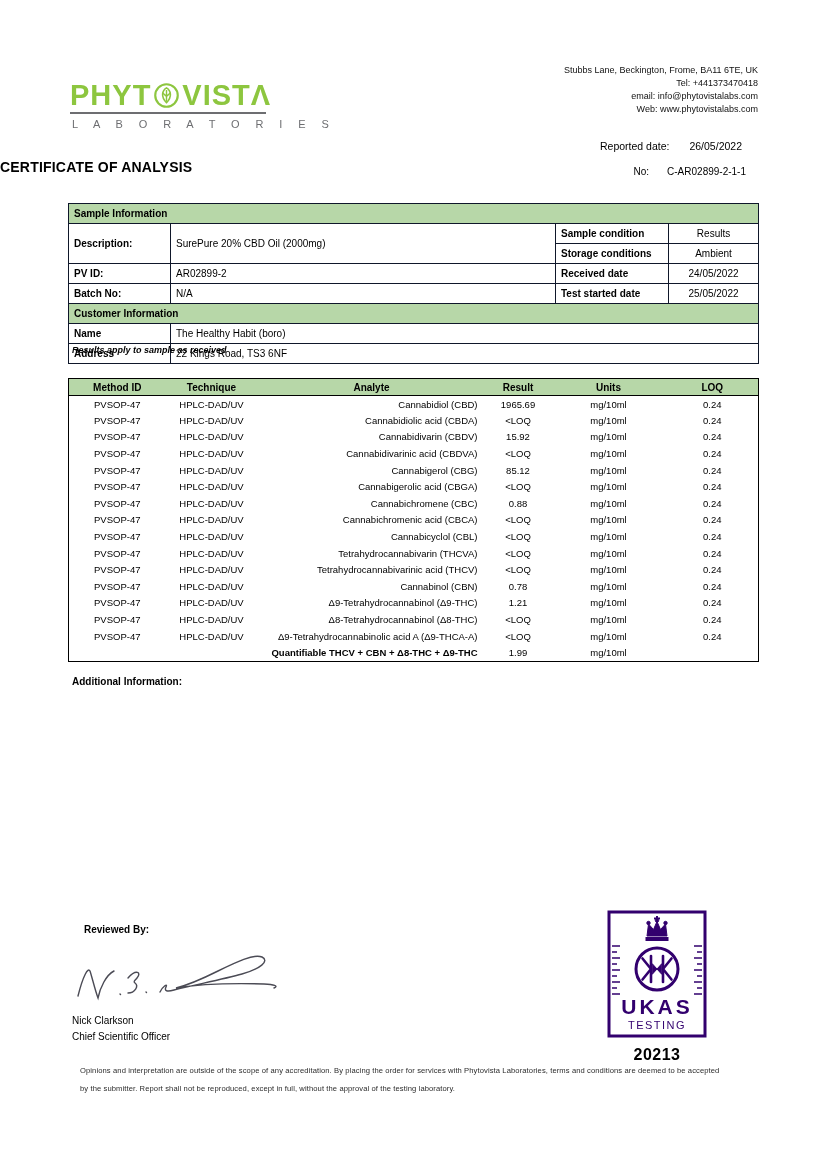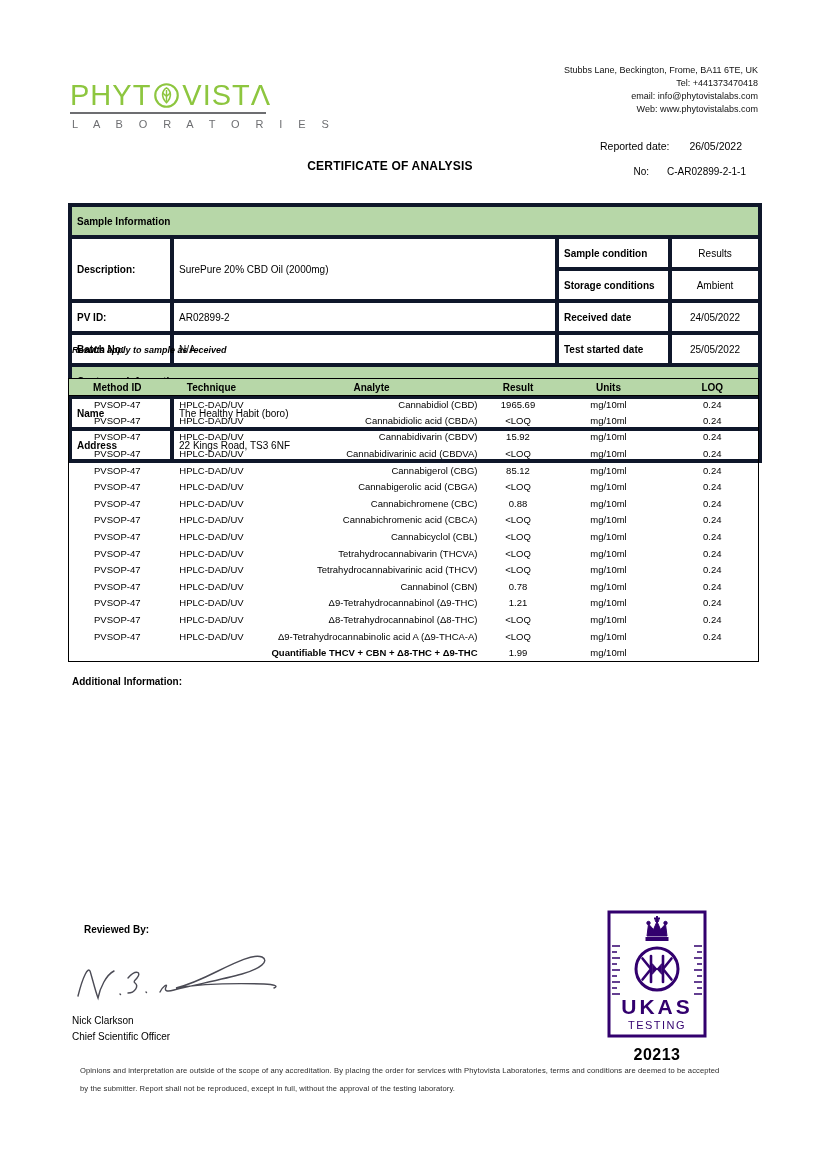--- a/index.html
+++ b/index.html
@@ -6,41 +6,41 @@
   html,body { background:#e8e8e8; }
   .page {
     position:relative; width:826px; height:1169px; background:#ffffff;
     font-family:"Liberation Sans", sans-serif; color:#000; overflow:hidden;
     margin:0 auto;
   }
 
   
   .logo { position:absolute; left:70px; top:80px; }
   .brand { display:flex; align-items:center; color:#8DC63F; font-size:29px;
-           letter-spacing:1px; font-weight:400; line-height:30px;text-align:center; }
+           letter-spacing:1px; font-weight:700; line-height:30px;text-align:center; }
   .brand svg { margin:0 2px; }
   .brand-line { height:2px; background:#6D6E71; margin-top:2px; width:196px; }
   .brand-sub { font-size:11px; letter-spacing:6.4px; color:#6D6E71; margin-top:4px;
                padding-left:2px; white-space:nowrap; }
 
   
   .contact { position:absolute; right:68px; top:64px; text-align:right;
              font-size:9px; line-height:13px; color:#111; }
   .reported-row { position:absolute; right:84px; top:140px; display:flex; gap:20px;
                   font-size:10.5px; }
   .cert-no-row { position:absolute; right:80px; top:166px; display:flex; gap:18px;
                  font-size:10px; }
 
-  .title { position:absolute; left:0; right:60px; top:159px; text-align:center;
-           font-size:12px; font-weight:bold; letter-spacing:0.2px;padding-left:14px; }
+  .title { position:absolute; left:0; right:60px; top:159px; 
+           font-size:14px; font-weight:bold; letter-spacing:0.2px; }
 
   
   table { border-collapse:collapse; table-layout:fixed; }
   .info-table { position:absolute; left:68px; top:203px; width:690px; }
-  .info-table td { border:4px solid #0f172a; height:32px; font-size:10px;
+  .info-table td { border:1px solid #0f172a; height:20px; font-size:10px;
                    padding:0 5px; vertical-align:middle; overflow:hidden; white-space:nowrap; }
   .green { background:#B7D7A8; }
   .bold { font-weight:bold; }
   .ctr { text-align:center; }
 
   .note { position:absolute; left:72px; top:345px; font-size:9px;
           font-weight:bold; font-style:italic; }
 
   
   .results-table { position:absolute; left:68px; top:378px; width:690px;

